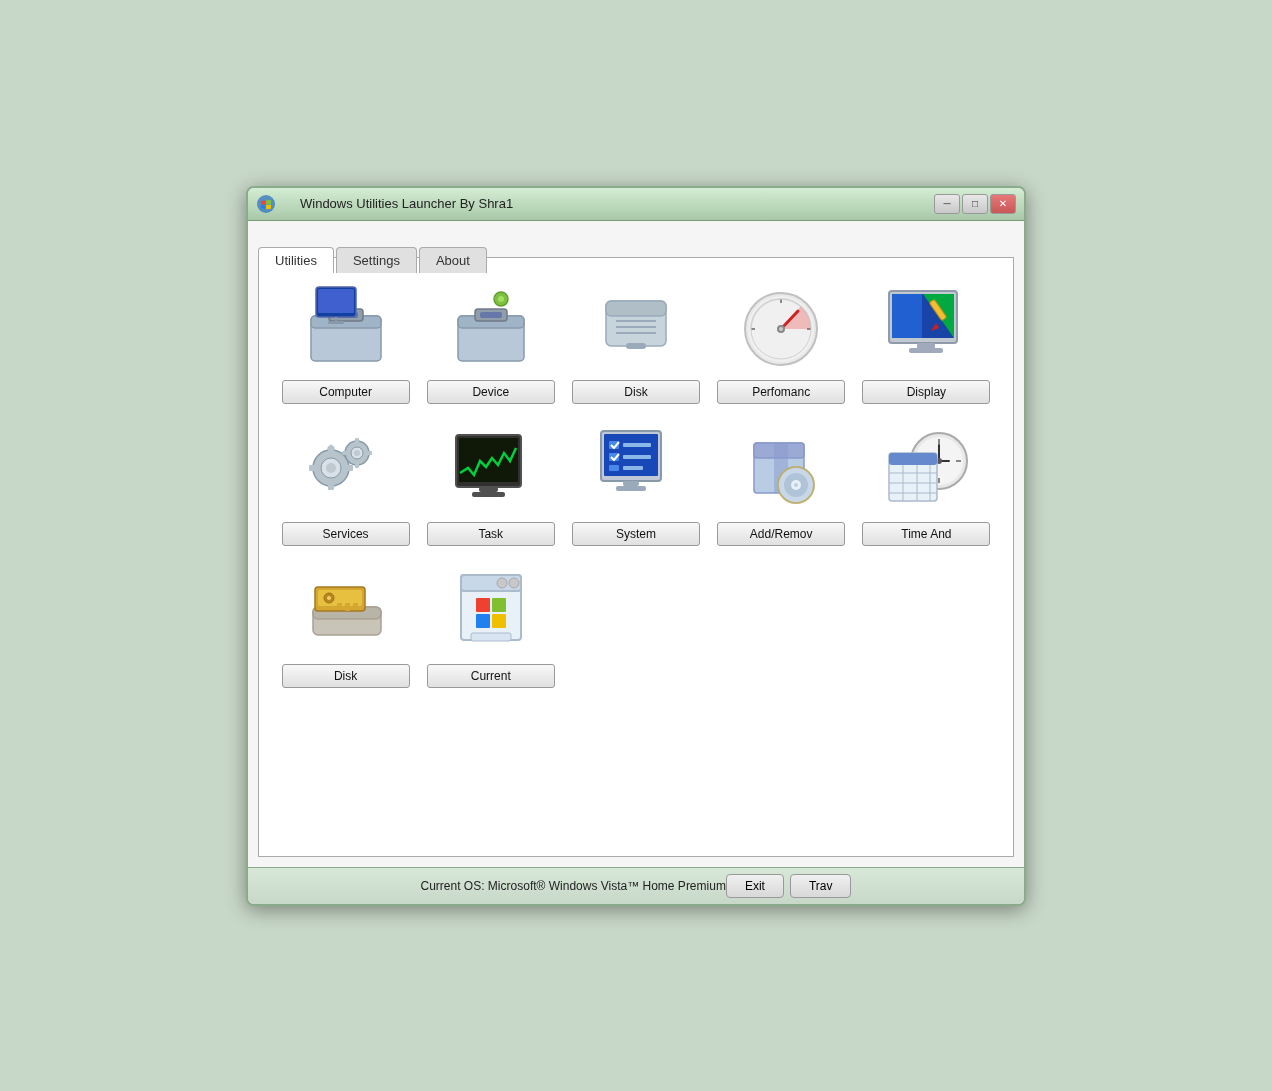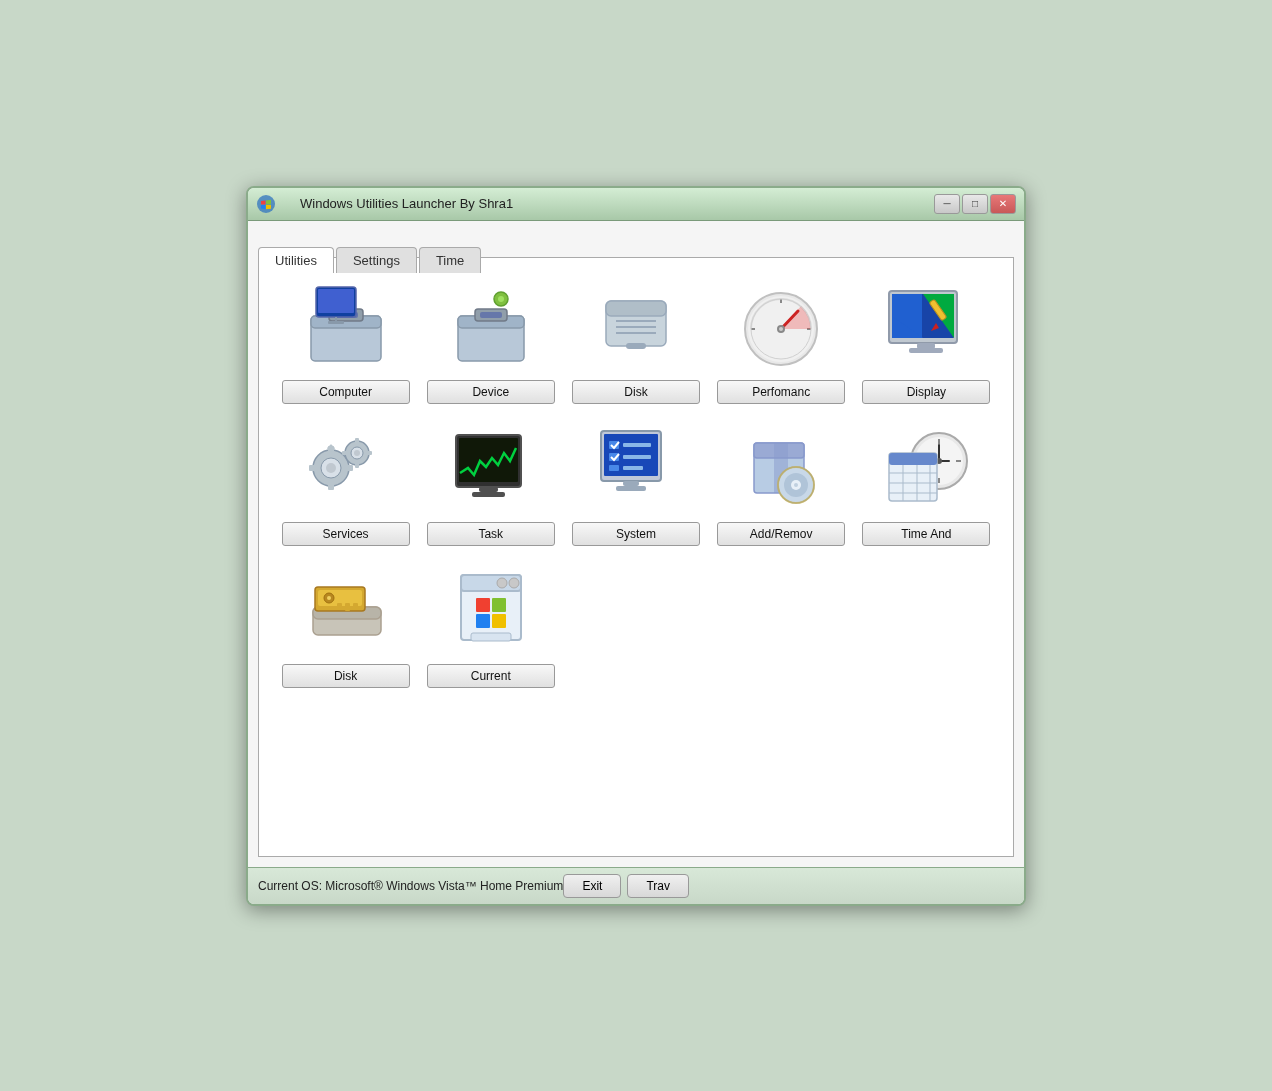--- a/index.html
+++ b/index.html
@@ -125,21 +125,21 @@
       text-align: center;
       color: #111;
     }
 
     .status-bar {
       background: linear-gradient(to bottom, #d8e8d8, #c8d8c8);
       border-top: 1px solid #8aaa8a;
       padding: 6px 10px;
       display: flex;
       align-items: center;
-      justify-content: flex-start;
+      justify-content: center;
     }
     .status-text {
       font-size: 12px;
       color: #222;
     }
     .status-buttons {
       display: flex;
       gap: 6px;
     }
     .status-btn {
@@ -188,21 +188,21 @@
       <button class="title-bar-btn">□</button>
       <button class="title-bar-btn close">✕</button>
     </div>
   </div>
 
   <div class="main-content">
 
     <div class="tabs">
       <div class="tab active">Utilities</div>
       <div class="tab">Settings</div>
-      <div class="tab">Time</div>
+      <div class="tab">About</div>
     </div>
 
     <div class="tab-content">
       <div class="utility-grid">
 
         <div class="utility-item">
           <div class="utility-icon icon-computer">
             <svg viewBox="0 0 90 90">
 
               <rect x="10" y="35" width="70" height="45" rx="4" fill="#b8c8d8" stroke="#8899aa" stroke-width="1.5"></rect>

